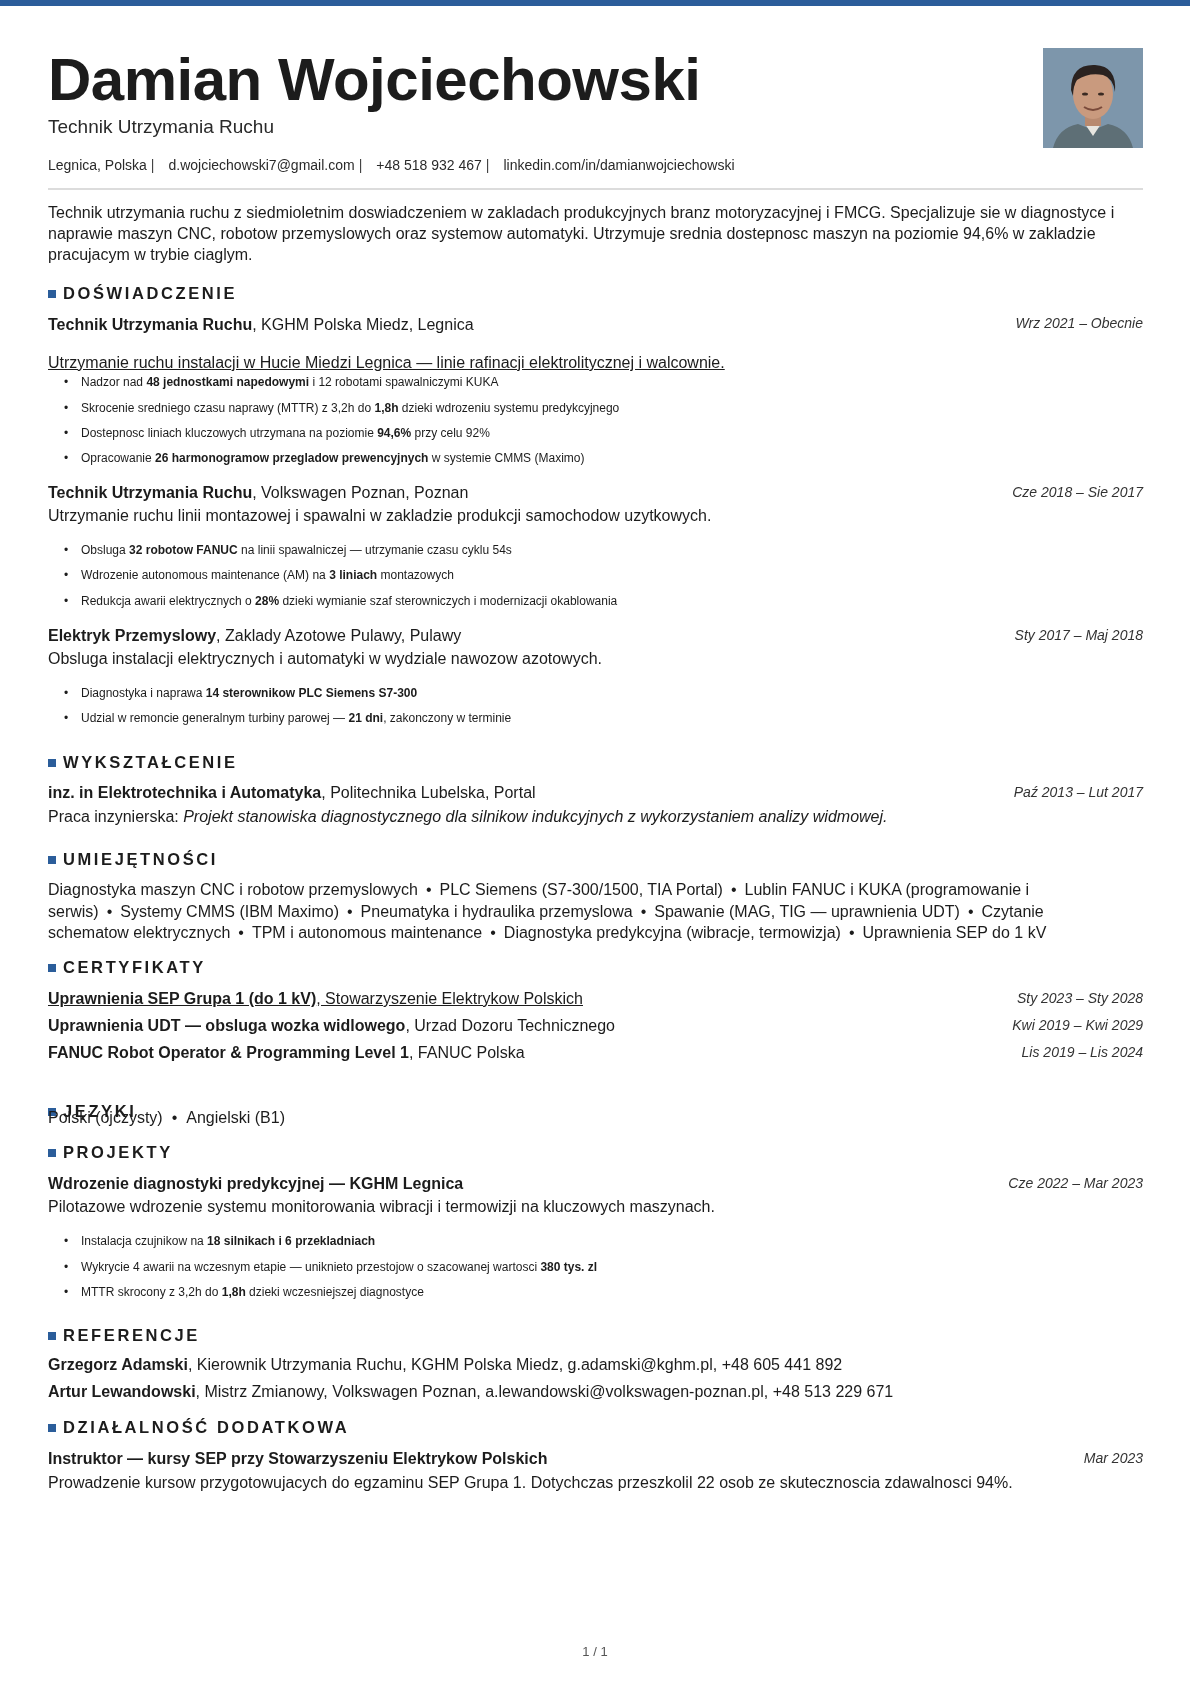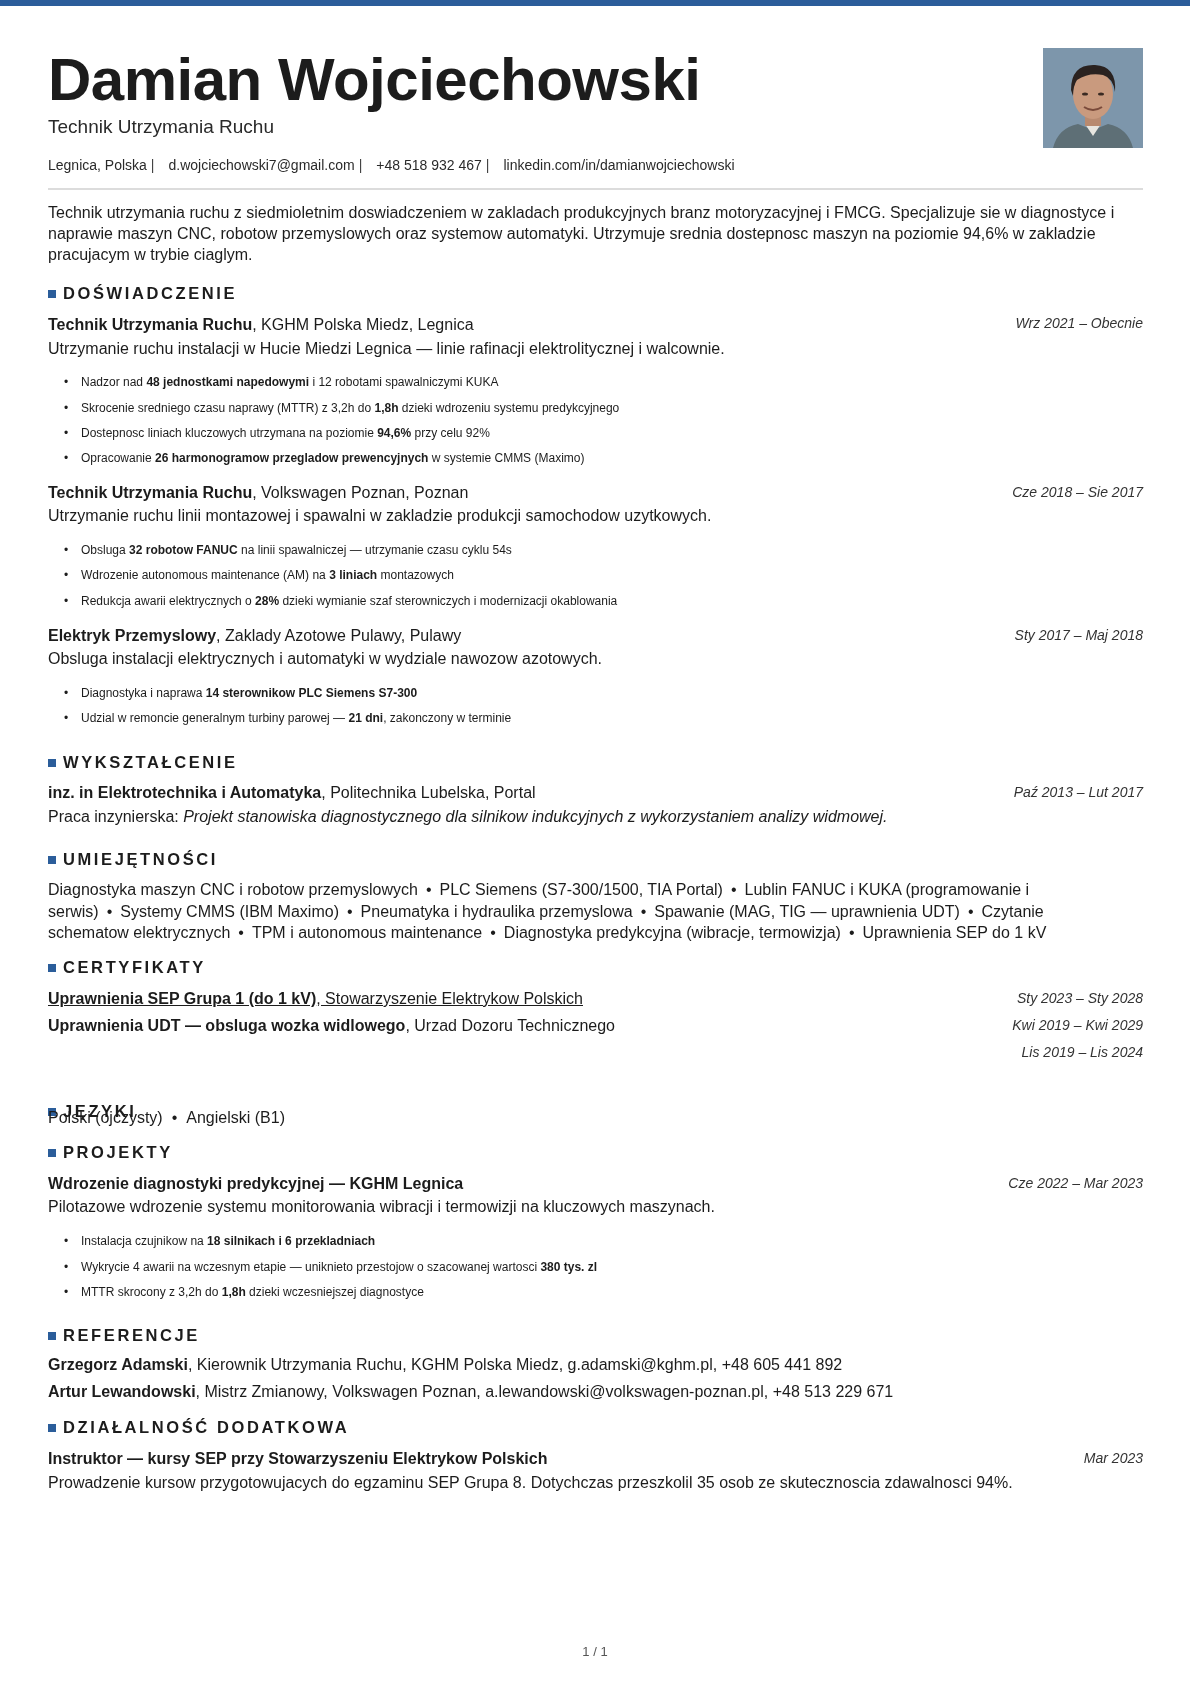--- a/index.html
+++ b/index.html
@@ -64,21 +64,21 @@
 
   <div class="summary">Technik utrzymania ruchu z siedmioletnim doswiadczeniem w zakladach produkcyjnych branz motoryzacyjnej i FMCG. Specjalizuje sie w diagnostyce i naprawie maszyn CNC, robotow przemyslowych oraz systemow automatyki. Utrzymuje srednia dostepnosc maszyn na poziomie 94,6% w zakladzie pracujacym w trybie ciaglym.</div>
 
   <div class="sec-h" style="top:284px;">
     <span class="sq"></span>
       <span>DOŚWIADCZENIE</span>
   </div>
 
   <div class="line" style="top:314px;"><b>Technik Utrzymania Ruchu</b><span>, KGHM Polska Miedz, Legnica</span></div>
   <div class="date" style="top:315px;">Wrz 2021 – Obecnie</div>
-  <div class="line" style="top:338px;">Utrzymanie ruchu instalacji w Hucie Miedzi Legnica — linie rafinacji elektrolitycznej i walcownie.</div>
+  <div class="line" style="top:352px;text-decoration:underline;">Utrzymanie ruchu instalacji w Hucie Miedzi Legnica — linie rafinacji elektrolitycznej i walcownie.</div>
   <div class="bul" style="top:371px;"><span class="t"><span>Nadzor nad </span><b>48 jednostkami napedowymi</b><span> i 12 robotami spawalniczymi KUKA</span></span></div>
   <div class="bul" style="top:397px;"><span class="t"><span>Skrocenie sredniego czasu naprawy (MTTR) z 3,2h do </span><b>1,8h</b><span> dzieki wdrozeniu systemu predykcyjnego</span></span></div>
   <div class="bul" style="top:422px;"><span class="t"><span>Dostepnosc liniach kluczowych utrzymana na poziomie </span><b>94,6%</b><span> przy celu 92%</span></span></div>
   <div class="bul" style="top:447px;"><span class="t"><span>Opracowanie </span><b>26 harmonogramow przegladow prewencyjnych</b><span> w systemie CMMS (Maximo)</span></span></div>
 
   <div class="line" style="top:482px;"><b>Technik Utrzymania Ruchu</b><span>, Volkswagen Poznan, Poznan</span></div>
   <div class="date" style="top:484px;">Cze 2018 – Sie 2017</div>
   <div class="line" style="top:505px;">Utrzymanie ruchu linii montazowej i spawalni w zakladzie produkcji samochodow uzytkowych.</div>
   <div class="bul" style="top:539px;"><span class="t"><span>Obsluga </span><b>32 robotow FANUC</b><span> na linii spawalniczej — utrzymanie czasu cyklu 54s</span></span></div>
   <div class="bul" style="top:564px;"><span class="t"><span>Wdrozenie autonomous maintenance (AM) na </span><b>3 liniach</b><span> montazowych</span></span></div>
@@ -109,20 +109,21 @@
   </div>
 
   <div class="sec-h" style="top:958px;">
     <span class="sq"></span>
       <span>CERTYFIKATY</span>
   </div>
   <div class="line" style="top:988px;text-decoration:underline;"><b>Uprawnienia SEP Grupa 1 (do 1 kV)</b><span>, Stowarzyszenie Elektrykow Polskich</span></div>
   <div class="date" style="top:990px;">Sty 2023 – Sty 2028</div>
   <div class="line" style="top:1015px;"><b>Uprawnienia UDT — obsluga wozka widlowego</b><span>, Urzad Dozoru Technicznego</span></div>
   <div class="date" style="top:1017px;">Kwi 2019 – Kwi 2029</div>
+  <div class="line" style="top:1042px;"><b>FANUC Robot Operator &amp; Programming Level 1</b><span>, FANUC Polska</span></div>
   <div class="date" style="top:1044px;">Lis 2019 – Lis 2024</div>
 
   <div class="sec-h" style="top:1102px;">
     <span class="sq"></span>
       <span>JĘZYKI</span>
   </div>
   <div class="line" style="top:1107px;"><span>Polski (ojczysty)</span><span class="dot" style="margin:0 9px;">•</span><span>Angielski (B1)</span></div>
 
   <div class="sec-h" style="top:1143px;">
     <span class="sq"></span>
@@ -141,16 +142,16 @@
   </div>
   <div class="line" style="top:1354px;"><b>Grzegorz Adamski</b><span>, Kierownik Utrzymania Ruchu, KGHM Polska Miedz, g.adamski@kghm.pl, +48 605 441 892</span></div>
   <div class="line" style="top:1381px;"><b>Artur Lewandowski</b><span>, Mistrz Zmianowy, Volkswagen Poznan, a.lewandowski@volkswagen-poznan.pl, +48 513 229 671</span></div>
 
   <div class="sec-h" style="top:1418px;">
     <span class="sq"></span>
       <span>DZIAŁALNOŚĆ DODATKOWA</span>
   </div>
   <div class="line" style="top:1448px;"><b>Instruktor — kursy SEP przy Stowarzyszeniu Elektrykow Polskich</b></div>
   <div class="date" style="top:1450px;">Mar 2023</div>
-  <div class="line" style="top:1472px;">Prowadzenie kursow przygotowujacych do egzaminu SEP Grupa 8. Dotychczas przeszkolil 35 osob ze skutecznoscia zdawalnosci 94%.</div>
+  <div class="line" style="top:1472px;">Prowadzenie kursow przygotowujacych do egzaminu SEP Grupa 1. Dotychczas przeszkolil 22 osob ze skutecznoscia zdawalnosci 94%.</div>
 </div>
 
 <div class="pagenum">1 / 1</div>
 
 </body></html>

